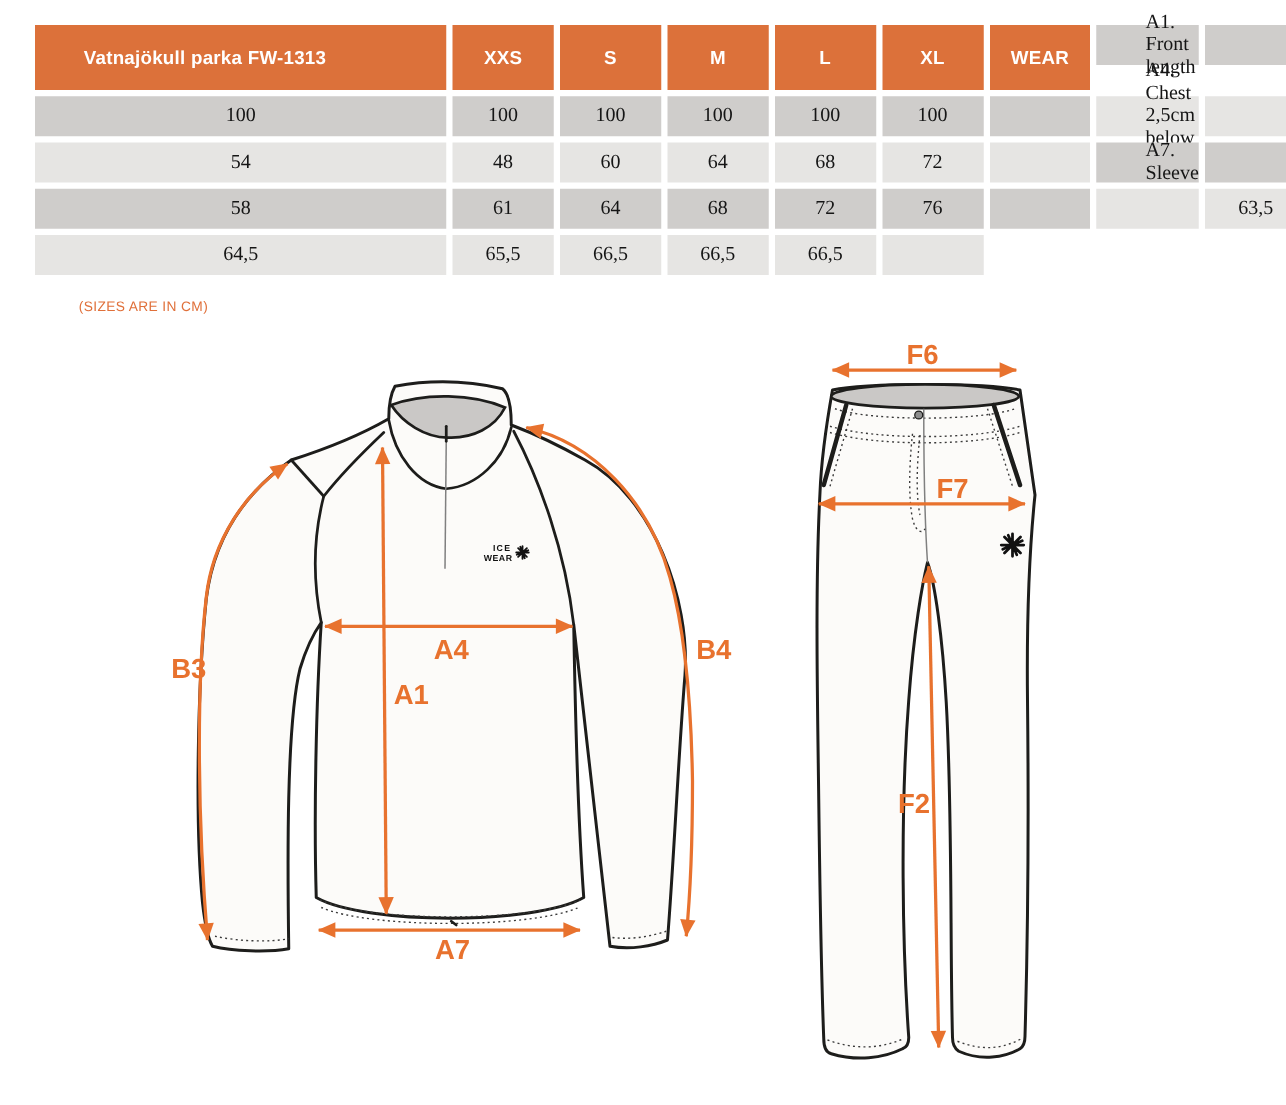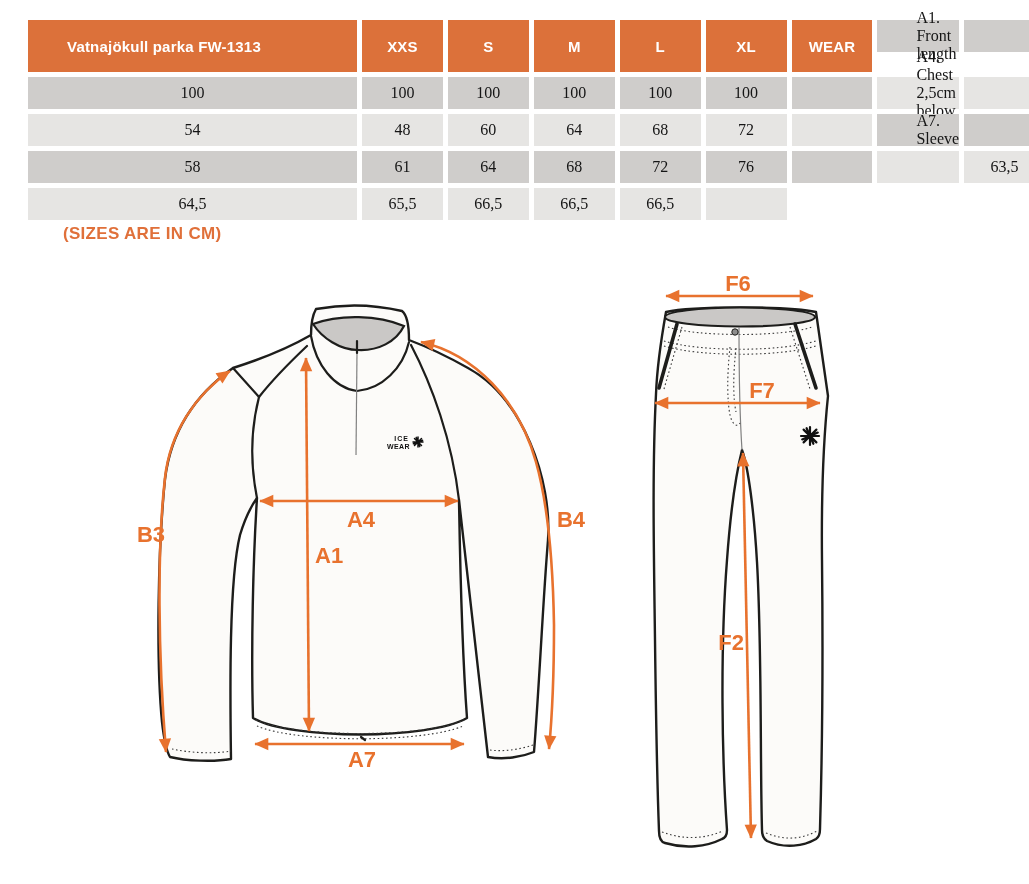--- a/index.html
+++ b/index.html
@@ -21,22 +21,22 @@
   .hcell.title{justify-content:flex-start;padding-left:39px;}
   .bcell{
     height:32px;display:flex;align-items:center;justify-content:center;
     font-family:"Liberation Serif", serif;font-size:16px;color:#151515;
   }
   .bcell.label{justify-content:flex-start;padding-left:39px;}
   .row-dark{background:#cfcdcb;}
   .row-light{background:#e6e5e3;}
   
   .cm-note{
-    position:absolute;left:63px;top:224px;color:#e0703a;
-    font-size:17px;font-weight:700;letter-spacing:.3px;
+    position:absolute;left:63px;top:240px;color:#e0703a;
+    font-size:11px;font-weight:400;letter-spacing:.3px;
   }
   
   .diagram-svg{position:absolute;left:0;top:264px;}
   .garment{fill:#fcfbf9;stroke:#1d1d1b;stroke-width:2.4;stroke-linejoin:round;stroke-linecap:round;}
   .seam{fill:none;stroke:#1d1d1b;stroke-width:2.2;stroke-linecap:round;}
   .grayfill{fill:#cac8c6;stroke:#1d1d1b;stroke-width:2.2;}
   .stitch{fill:none;stroke:#3a3a3a;stroke-width:1.1;stroke-dasharray:1.6 2.6;}
   .thinline{fill:none;stroke:#808080;stroke-width:1.2;}
   .thick{stroke:#1d1d1b;stroke-width:3.6;stroke-linecap:round;}
   .arrow{fill:none;stroke:#e8722e;stroke-width:2.6;}

